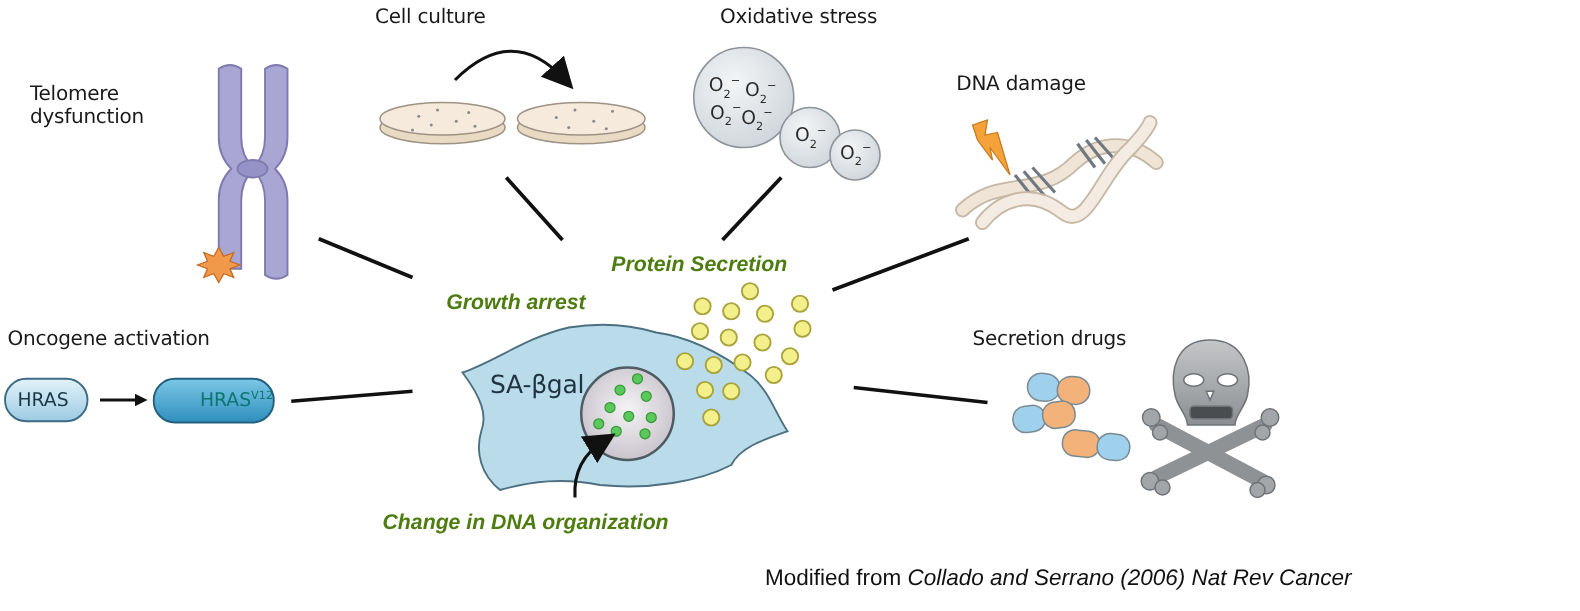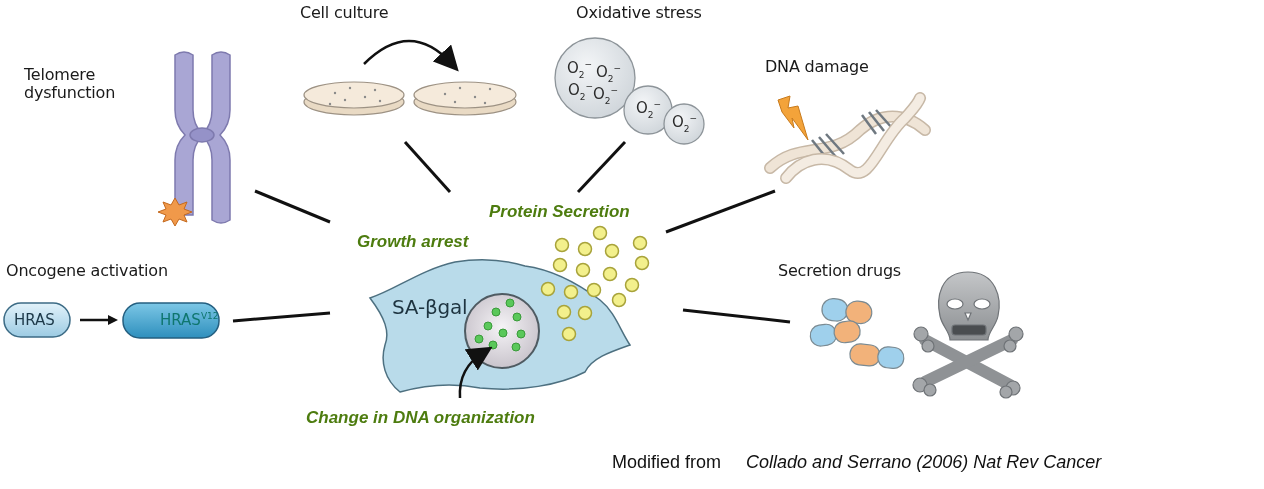--- a/index.html
+++ b/index.html
@@ -1,21 +1,21 @@
 <!DOCTYPE html>
 <html><head>
 <meta charset="utf-8">
 <style>
   html, body { margin: 0; padding: 0; background: #ffffff; }
   body { width: 1264px; height: 489px; position: relative; overflow: hidden; font-family: "DejaVu Sans", sans-serif; }
   svg { position: absolute; left: 0; top: 0; }
   .lbl { position: absolute; color: #1a1a1a; font-family: "DejaVu Sans", sans-serif; font-size: 16px; line-height: 18px; letter-spacing: -0.2px; white-space: nowrap; }
   .ital { position: absolute; color: #4d7c0f; font-family: "Liberation Sans", sans-serif; font-style: italic; font-weight: bold; font-size: 17px; white-space: nowrap; }
   .caption { position: absolute; left: 612px; top: 452px; font-family: "Liberation Sans", sans-serif; font-size: 18px; color: #111; white-space: nowrap; }
-  .caption i { font-style: italic; margin-left: 20px; }
+  .caption i { font-style: italic; }
   .hras { position: absolute; font-family: "DejaVu Sans", sans-serif; font-size: 15px; color: #1c3848; white-space: nowrap; }
 </style>
 </head>
 <body>
 
 <svg width="1264" height="489" viewBox="0 0 1264 489">
   <defs>
     <radialGradient id="nucGrad" cx="50%" cy="45%" r="55%">
       <stop offset="0%" stop-color="#f5f3f6"></stop>
       <stop offset="100%" stop-color="#c9c4cc"></stop>

